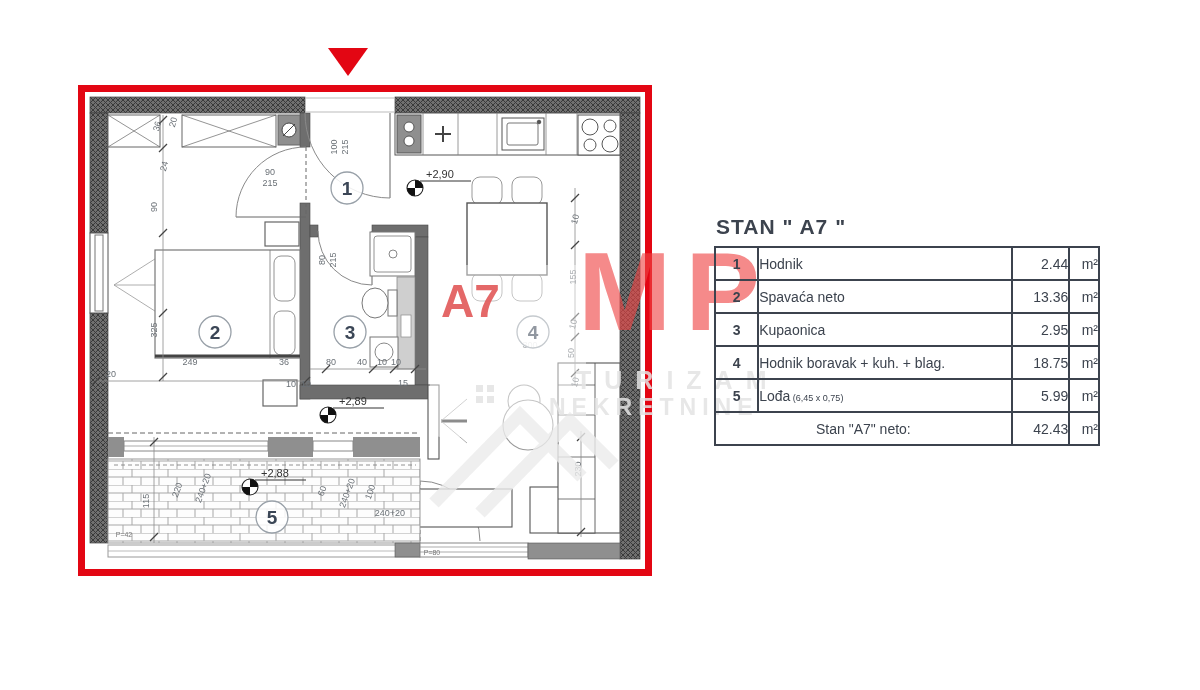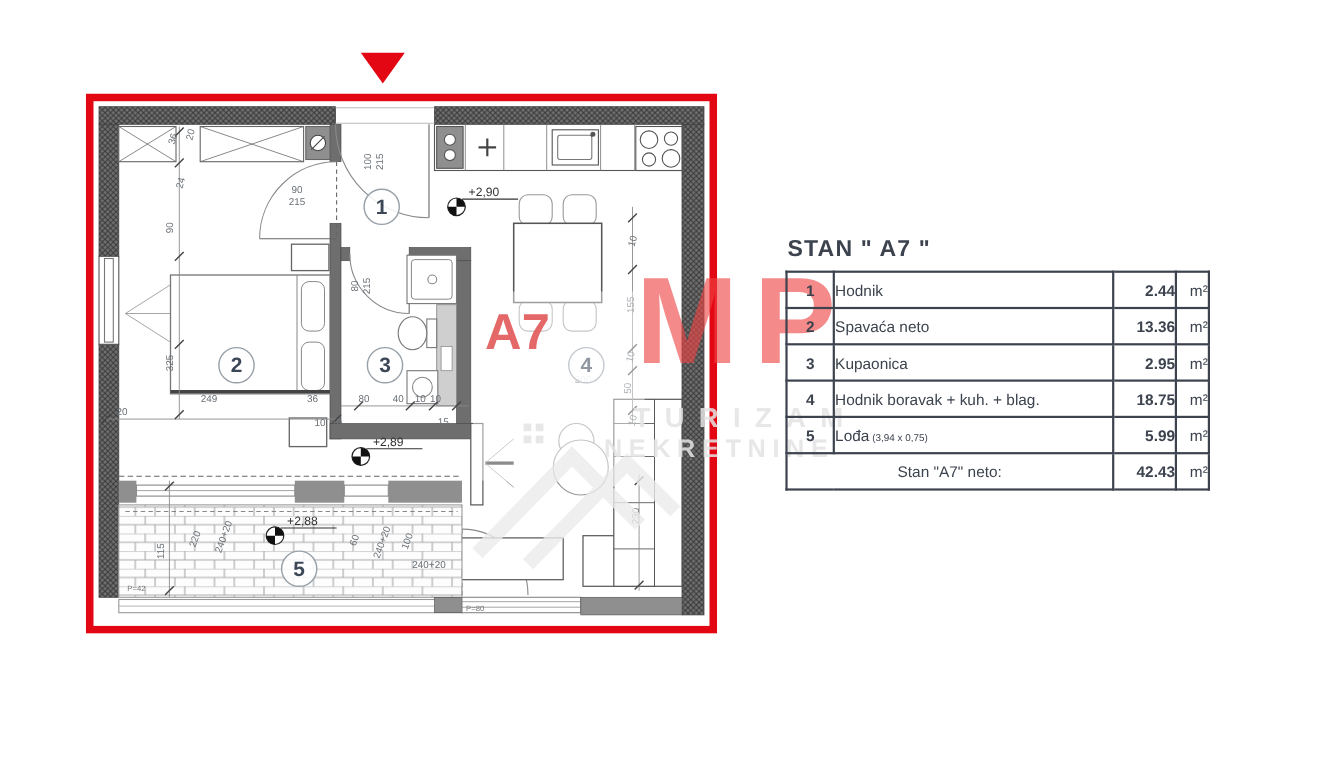--- a/index.html
+++ b/index.html
@@ -22,21 +22,21 @@
   .wm-line2{left:549px;top:394px;font-size:23px;font-weight:bold;letter-spacing:6px;opacity:.85;}
 
   
   .panel{position:absolute;left:714px;top:215px;width:386px;z-index:3;}
   .panel-title{font-size:21px;font-weight:bold;letter-spacing:1px;color:#3c434e;margin:0 0 7px 2px;}
   table.area{border-collapse:collapse;width:386px;background:transparent;}
   table.area td{border:2px solid #3c434e;height:31px;padding:0;font-size:14px;color:#3c434e;
                 background:transparent;}
   td.c-num{width:42px;text-align:center;font-weight:bold;font-size:15px;}
   td.c-name{width:256px;padding-left:9px;}
-  td.c-val{width:56px;text-align:right;padding-right:7px;font-weight:bold;font-size:15px;}
+  td.c-val{width:56px;text-align:right;padding-right:7px;font-weight:normal;font-size:15px;}
   td.c-unit{width:28px;text-align:right;font-size:12px;}
   td.c-total{text-align:center;}
   .name-note{font-size:9px;}
 </style>
 </head>
 <body>
 
 <div class="entry-triangle"></div>
 
 <div id="plan-wrap">
@@ -340,21 +340,21 @@
           <td class="c-unit">m²</td>
         </tr>
         <tr>
           <td class="c-num">4</td>
           <td class="c-name">Hodnik boravak + kuh. + blag.</td>
           <td class="c-val">18.75</td>
           <td class="c-unit">m²</td>
         </tr>
         <tr>
           <td class="c-num">5</td>
-          <td class="c-name">Lođa<span class="name-note"> (3,94 x 0,75)</span></td>
+          <td class="c-name">Lođa<span class="name-note"> (6,45 x 0,75)</span></td>
           <td class="c-val">5.99</td>
           <td class="c-unit">m²</td>
         </tr>
         <tr>
           <td class="c-total" colspan="2">Stan "A7" neto:</td>
           <td class="c-val">42.43</td>
           <td class="c-unit">m²</td>
         </tr>
       </tbody>
   </table>

